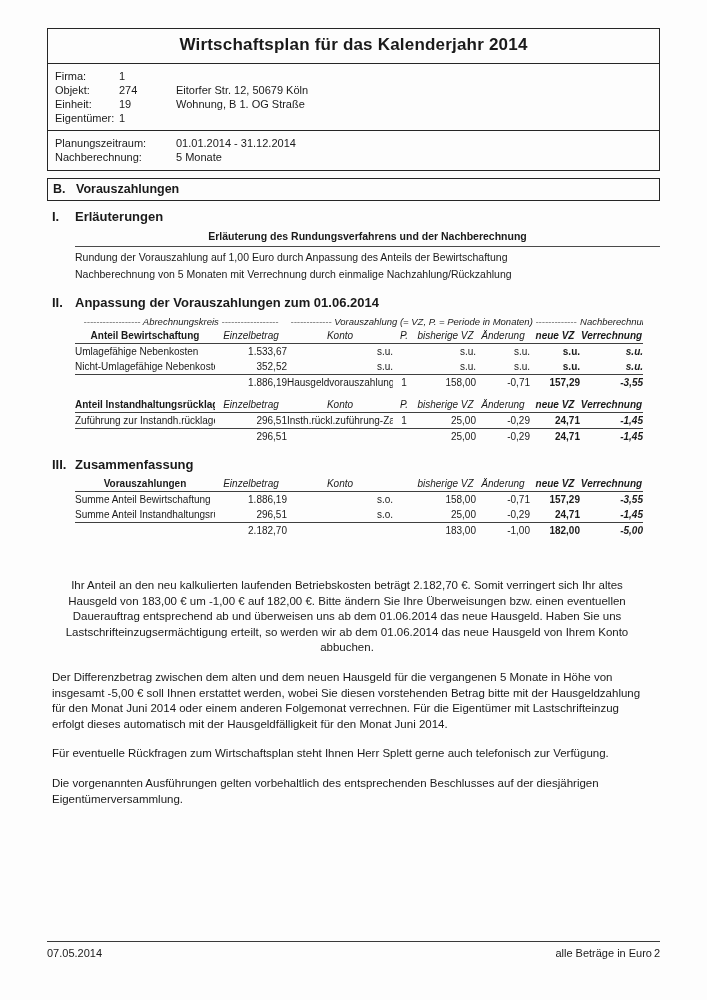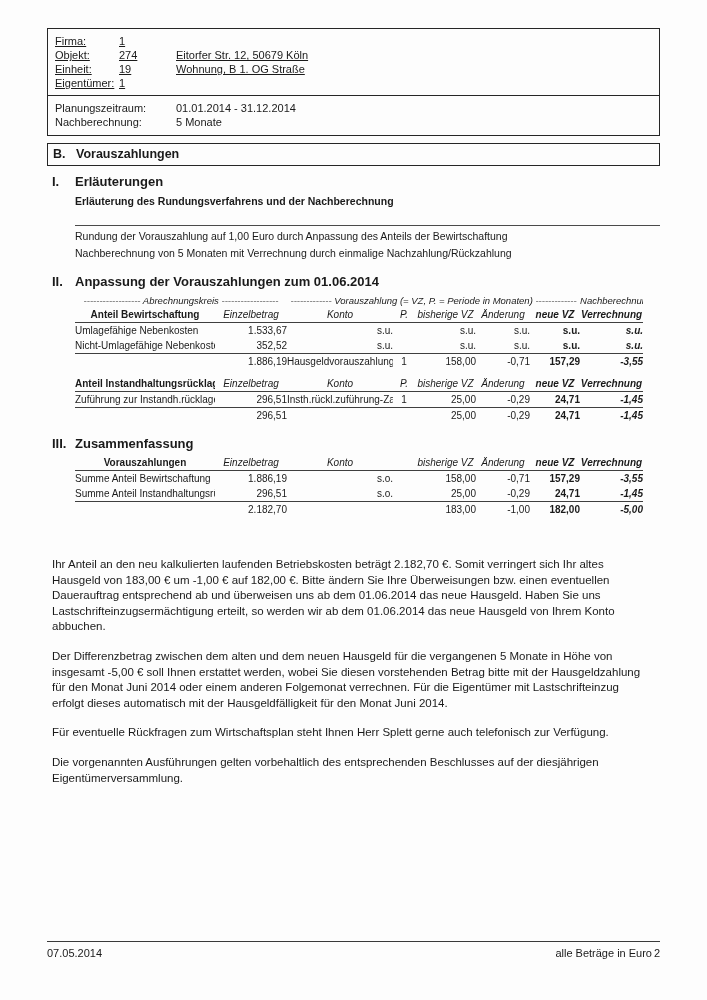--- a/index.html
+++ b/index.html
@@ -11,39 +11,40 @@
   }
 
   
   .header-box { border:1.5px solid #262626; }
   .title-row {
     text-align:center; font-weight:bold; font-size:17px; letter-spacing:.2px;
     padding:6px 0 8px 0; border-bottom:1.5px solid #262626;
   }
   .info-section { padding:5px 0 5px 7px; border-bottom:1.5px solid #262626;
     font-size:11px; line-height:14px; }
-  .info-row { display:grid; grid-template-columns:64px 57px auto;text-decoration:underline; }
+  .info-row { display:grid; grid-template-columns:64px 57px auto; }
   .period-section { padding:5px 0 6px 7px; font-size:11px; line-height:14px; }
   .period-row { display:grid; grid-template-columns:121px auto; }
 
   .section-b-box {
     border:1.5px solid #262626; margin-top:7px; padding:3px 0 4px 5px;
     font-size:12.5px; font-weight:bold; display:flex;
   }
   .section-b-box .num { width:23px; flex:none; }
 
   
   .sec { display:flex; padding-left:5px; }
   .sec .num { width:23px; flex:none; font-weight:bold; font-size:13px; }
   .sec .sec-title { font-weight:bold; font-size:13px; }
   .sec-1 { margin-top:8px; }
   .sec-1-content { flex:1; }
   .sub-head {
-    font-weight:bold; font-size:10.5px; margin-top:6px; padding-bottom:18px;
+    font-weight:bold; font-size:10.5px; margin-top:6px; padding-bottom:4px;
     border-bottom:1px solid #4a4a4a;
+    text-align:center;
   }
   .expl-line { font-size:10.5px; line-height:13px; margin-top:4px; }
   .expl-line:first-of-type { margin-top:5px; }
   .sec-2 { margin-top:14px; }
   .sec-3 { margin-top:13px; }
 
   
   table.t {
     border-collapse:collapse; table-layout:fixed;
     width:568px; margin-left:28px;
@@ -66,37 +67,38 @@
   table.t tr.grp td:nth-child(3) { text-align:right; font-style:italic; }
   table.t tr.head td { font-style:italic; border-bottom:1px solid #3f3f3f;text-align:center; }
   table.t tr.head td:first-child { font-style:normal; font-weight:bold; }
   table.t tr.head td:nth-child(7),
   table.t tr.head td:nth-child(8) { font-style:italic; }
   table.t tr.total td { border-top:1px solid #3f3f3f; }
 
   
   .letter-body { margin:40px 0 0 5px; width:590px; }
   .letter-body p { font-size:11.5px; line-height:15.6px; margin-top:14px; }
-  .letter-body p:first-child { margin-top:4px; }
+  .letter-body p:first-child { margin-top:4px;text-align:center; }
 
   
   .footer {
     position:absolute; top:941px; left:47px; width:613px;
     border-top:1.5px solid #3a3a3a; padding-top:5px;
     font-size:11px; display:flex; justify-content:space-between; align-items:baseline;
   }
   .footer .center-note { position:absolute; left:0; right:8px; text-align:right; }
   .footer .date, .footer .pageno { position:relative; z-index:1; background:transparent; }
 </style>
 </head>
 <body>
 
 <div class="page">
 
   <div class="header-box">
+    <div class="title-row">Wirtschaftsplan für das Kalenderjahr 2014</div>
 
     <div class="info-section">
       <div class="info-row">
         <span>Firma:</span>
         <span>1</span>
       </div>
       <div class="info-row">
         <span>Objekt:</span>
         <span>274</span>
         <span>Eitorfer Str. 12, 50679 Köln</span>

